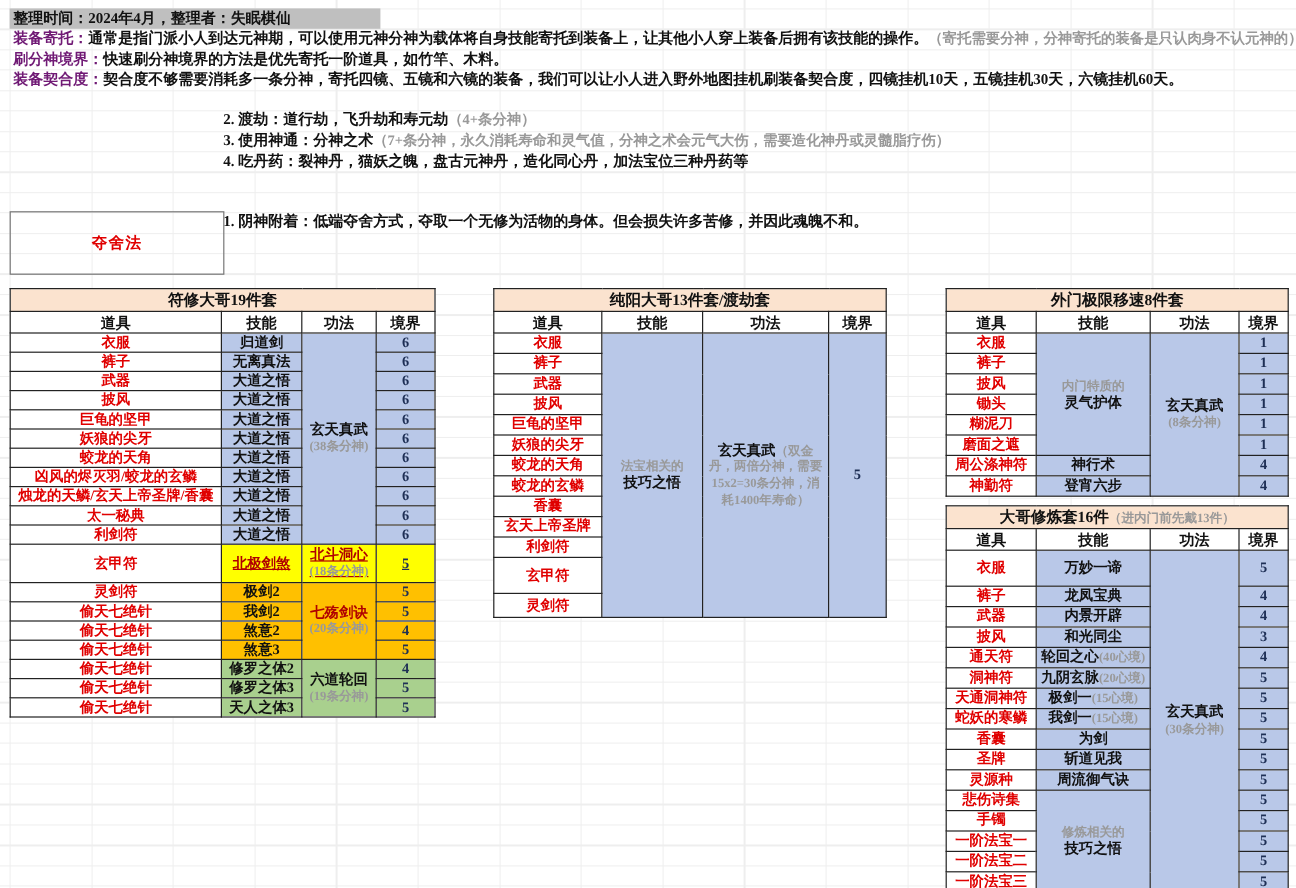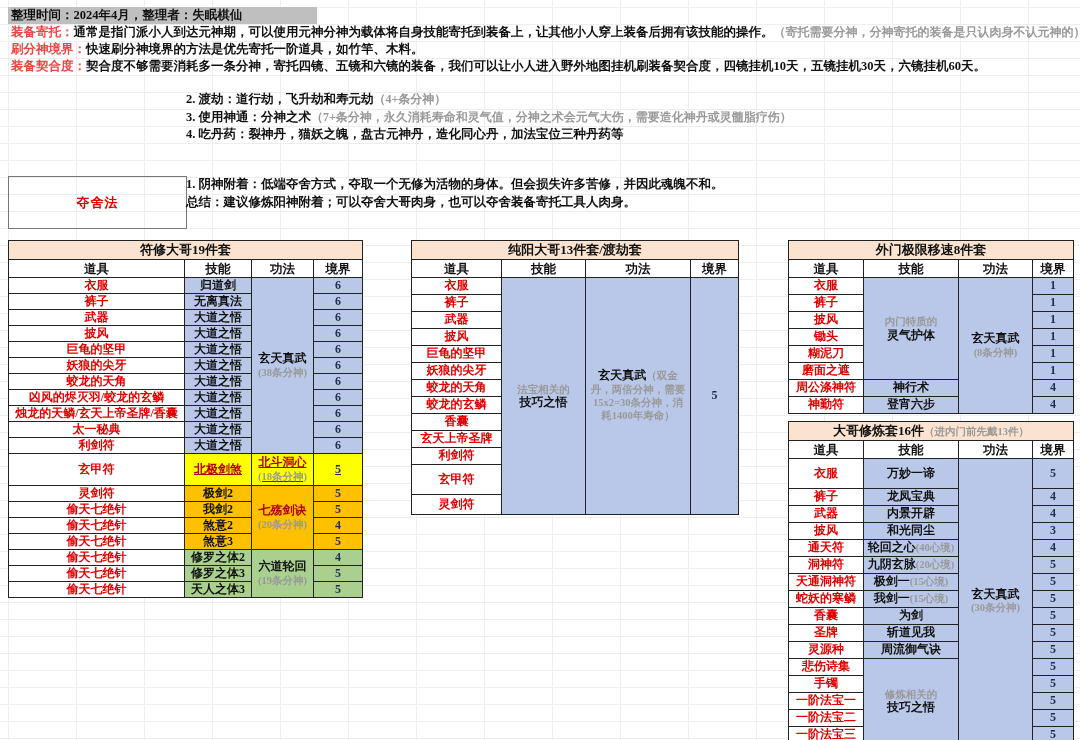--- a/index.html
+++ b/index.html
@@ -18,21 +18,21 @@
   }
   .meta-bar{
     position:absolute;left:8px;top:7px;width:306px;height:17px;
     background:#bfbfbf;font-size:12.5px;line-height:17px;padding-left:3px;
     white-space:nowrap;
   }
   .note{
     position:absolute;left:8px;height:17px;line-height:17px;
     font-size:12.5px;white-space:nowrap;padding-left:3px;
   }
-  .rlabel{color:#ef4444;}
+  .rlabel{color:#701a75;}
   .sub{color:#999;font-weight:bold;}
   .note .sub,.secline .sub{font-size:12px;}
   .secblock{position:absolute;left:8px;}
   .seclabel{
     position:absolute;left:0;top:0;bottom:0;width:177px;
     border:1px solid #777;color:#e00000;font-size:13px;
     display:flex;align-items:center;justify-content:center;letter-spacing:1px;
     background:transparent;
   }
   .seccontent{position:absolute;left:178px;top:0;white-space:nowrap;}
@@ -84,21 +84,20 @@
     <div class="secline"><span>2. 渡劫：道行劫，飞升劫和寿元劫</span><span class="sub">（4+条分神）</span></div>
     <div class="secline"><span>3. 使用神通：分神之术</span><span class="sub">（7+条分神，永久消耗寿命和灵气值，分神之术会元气大伤，需要造化神丹或灵髓脂疗伤）</span></div>
     <div class="secline"><span>4. 吃丹药：裂神丹，猫妖之魄，盘古元神丹，造化同心丹，加法宝位三种丹药等</span><span class="sub"></span></div>
   </div>
 </div>
 
 <div class="secblock" style="top:176px;height:53px;width:1060px">
   <div class="seclabel">夺舍法</div>
   <div class="seccontent">
     <div class="secline"><span>1. 阴神附着：低端夺舍方式，夺取一个无修为活物的身体。但会损失许多苦修，并因此魂魄不和。</span></div>
-    <div class="secline"><span>总结：建议修炼阳神附着；可以夺舍大哥肉身，也可以夺舍装备寄托工具人肉身。</span></div>
   </div>
 </div>
 
 <table class="sheet t1">
     <colgroup>
       <col style="width:176px">
       <col style="width:67px">
       <col style="width:62px">
       <col style="width:49px">
     </colgroup>

